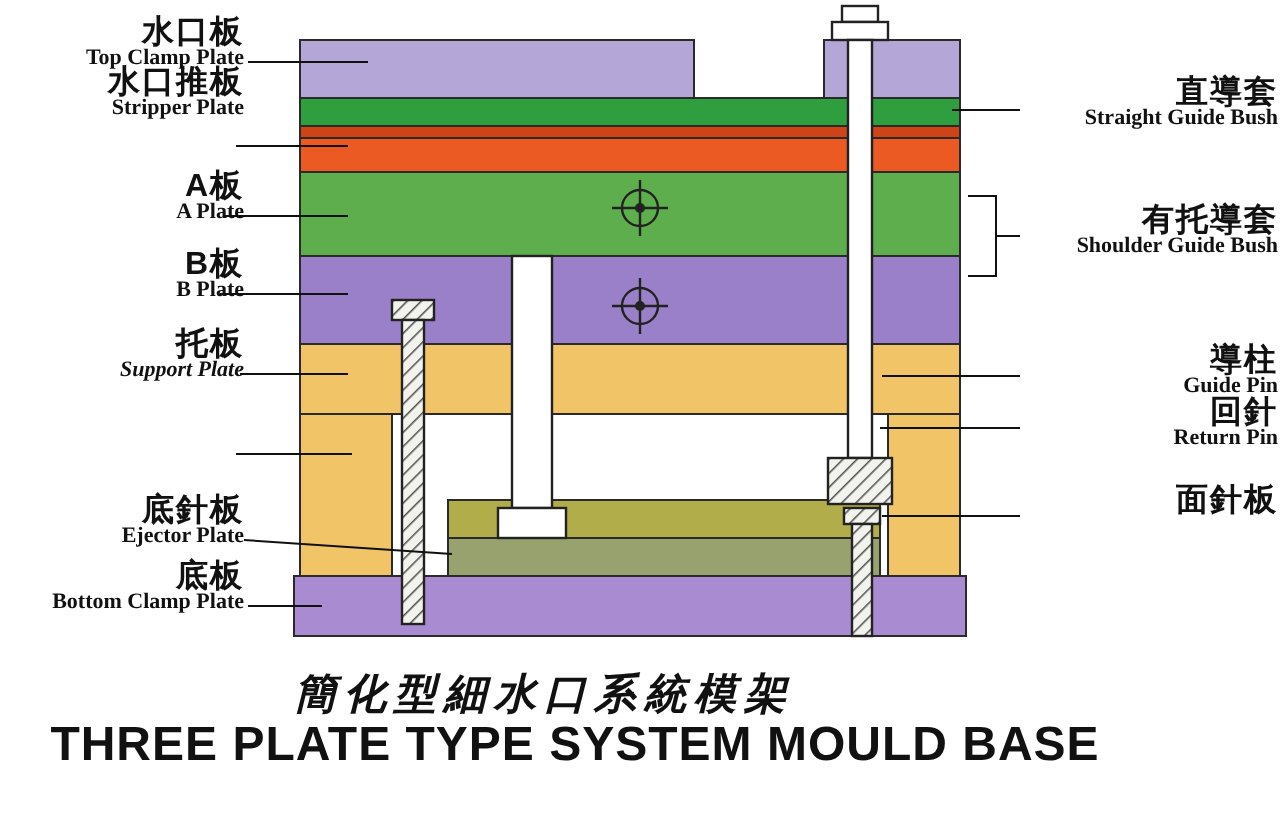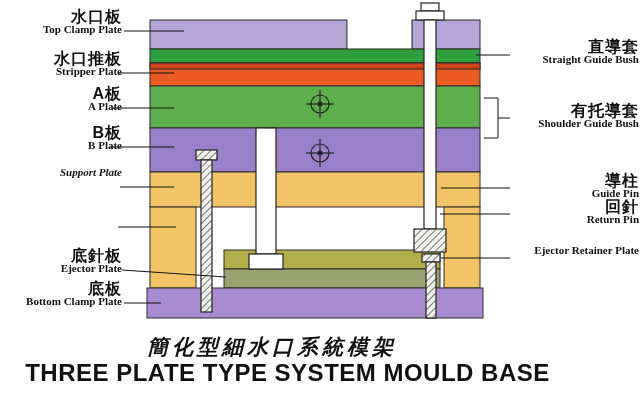--- a/index.html
+++ b/index.html
@@ -100,33 +100,34 @@
       <line x1="441" y1="188" x2="510" y2="188"></line>
       <line x1="440" y1="214" x2="510" y2="214"></line>
       <line x1="441" y1="258" x2="510" y2="258"></line>
     </g>
   </svg>
 
   <div class="lbl left" style="top:10px">
     <div class="zh">水口板</div>
     <div class="en">Top Clamp Plate</div>
   </div>
-  <div class="lbl left" style="top:52px">
+  <div class="lbl left" style="top:35px">
     <div class="zh">水口推板</div>
     <div class="en">Stripper Plate</div>
   </div>
   <div class="lbl left" style="top:87px">
     <div class="zh">A板</div>
     <div class="en">A Plate</div>
   </div>
   <div class="lbl left" style="top:126px">
     <div class="zh">B板</div>
     <div class="en">B Plate</div>
   </div>
   <div class="lbl left italic" style="top:166px">
+    <div class="zh">托板</div>
     <div class="en">Support Plate</div>
   </div>
   <div class="lbl left" style="top:249px">
     <div class="zh">底針板</div>
     <div class="en">Ejector Plate</div>
   </div>
   <div class="lbl left" style="top:282px">
     <div class="zh">底板</div>
     <div class="en">Bottom Clamp Plate</div>
   </div>
@@ -141,19 +142,19 @@
   </div>
   <div class="lbl right" style="top:174px">
     <div class="zh">導柱</div>
     <div class="en">Guide Pin</div>
   </div>
   <div class="lbl right" style="top:200px">
     <div class="zh">回針</div>
     <div class="en">Return Pin</div>
   </div>
   <div class="lbl right" style="top:244px">
-    <div class="en">Ejector Retainer Plate</div>
+    <div class="zh">面針板</div>
   </div>
 
   <div class="title-zh">簡化型細水口系統模架</div>
   <div class="title-en">THREE PLATE TYPE SYSTEM MOULD BASE</div>
 
 </div>
 
 </body></html>

